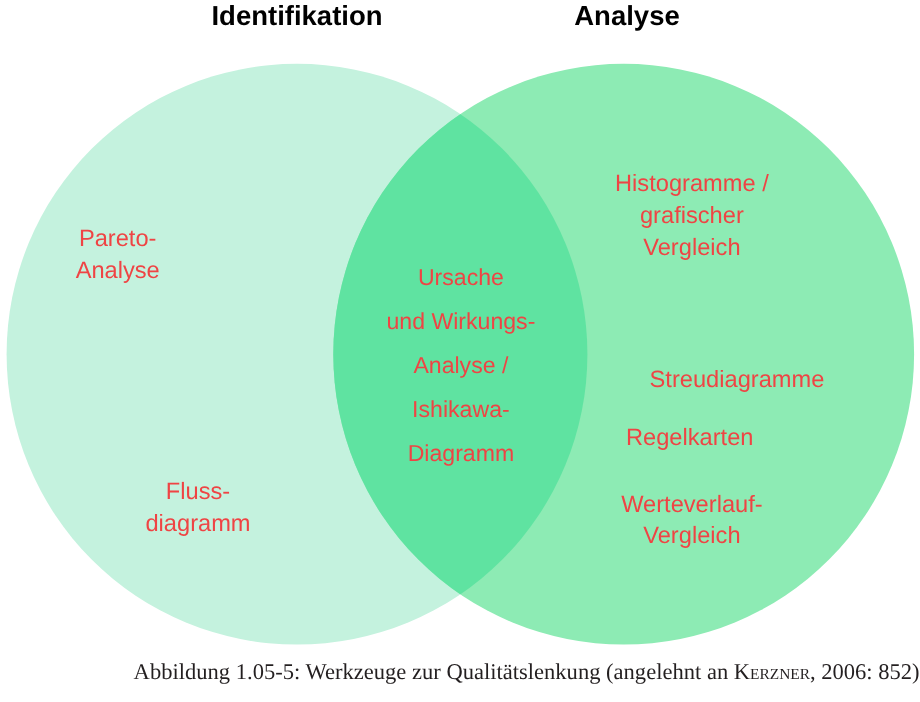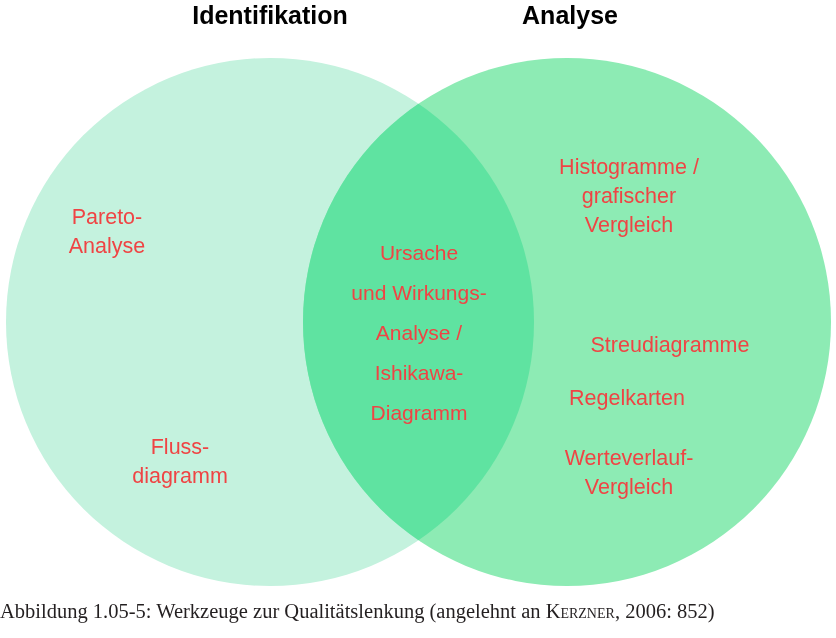--- a/index.html
+++ b/index.html
@@ -69,21 +69,21 @@
   #label-regel         { left: 627px; top: 398px; }
   #label-werteverlauf  { left: 629px; top: 473px; }
   #label-ursache       { left: 419px; top: 333px; }
 
   
   #caption {
     position: absolute;
     left: 0;
     top: 598px;
     width: 836px;
-    text-align: left;
+    text-align: right;
     font-family: "Liberation Serif", serif;
     font-size: 20.5px;
     line-height: 26px;
     color: #231f20;
     white-space: nowrap;
   }
   #caption .smallcaps {
     font-variant: small-caps;
   }
 </style>

